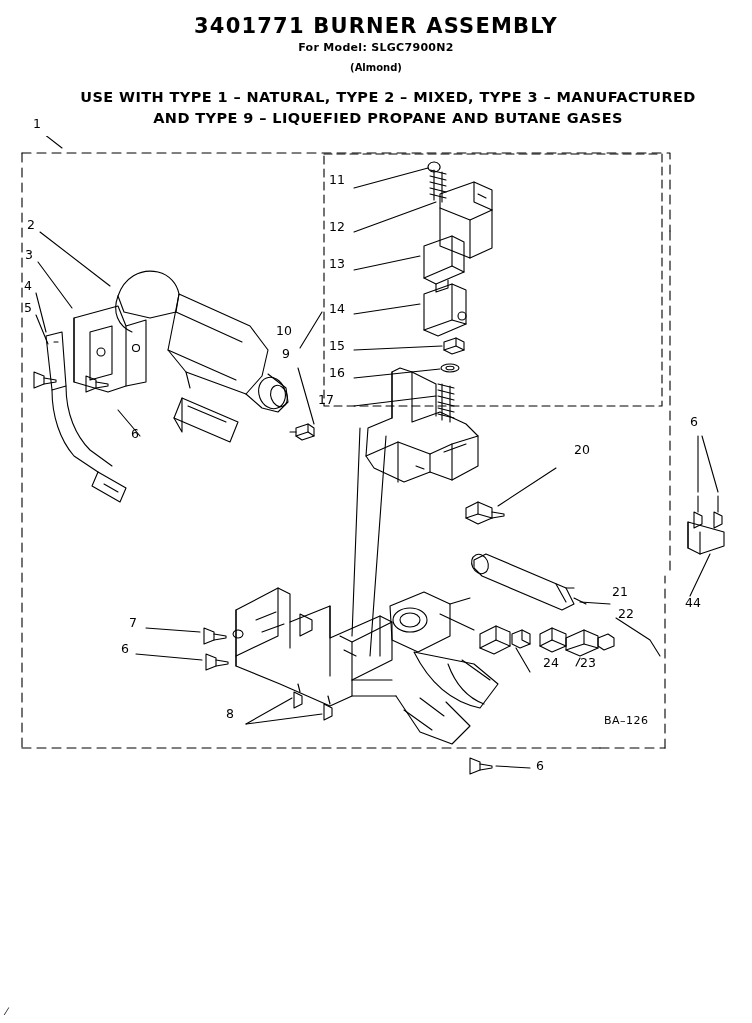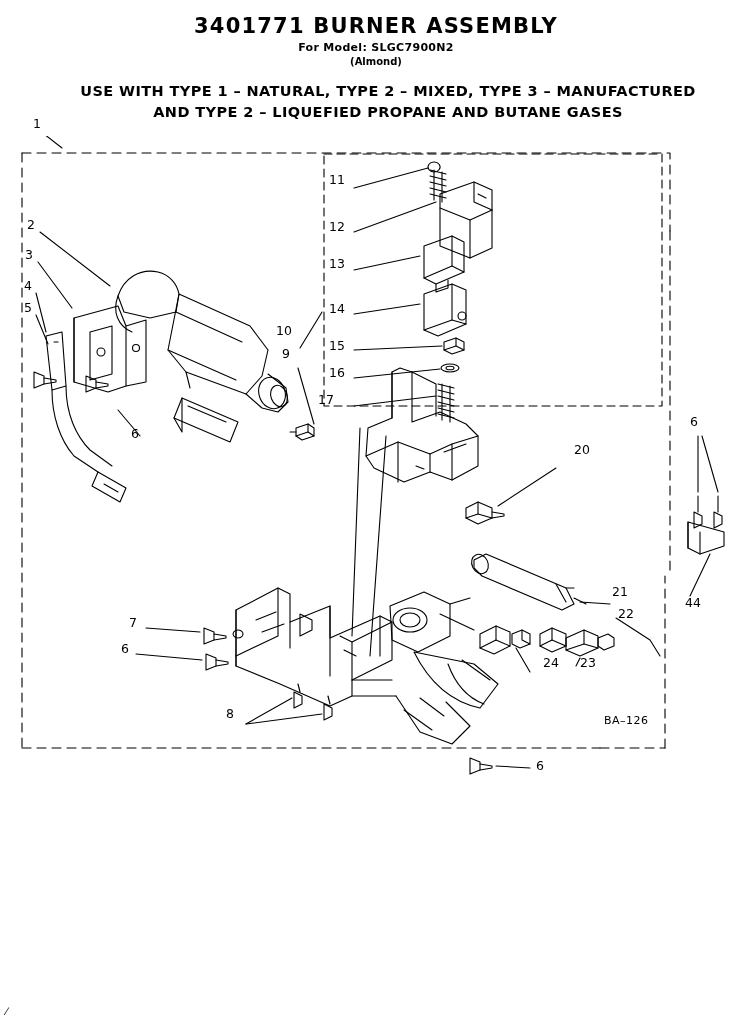--- a/index.html
+++ b/index.html
@@ -39,21 +39,21 @@
   .model-line {
     font-size: 11px;
     font-weight: bold;
     margin-top: 3px;
     letter-spacing: 0.3px;
     font-family: "DejaVu Sans", sans-serif;
   }
   .color-line {
     font-size: 10px;
     font-weight: bold;
-    margin-top: 2px;
+    margin-top: 8px;
     font-family: "DejaVu Sans", sans-serif;
   }
   .usage {
     font-size: 14.5px;
     font-weight: bold;
     letter-spacing: 0.4px;
     margin-top: 14px;
     line-height: 1.45;
     font-family: "DejaVu Sans", sans-serif;
     margin-left: 24px;
@@ -100,21 +100,21 @@
 <body>
 
 <div class="page">
 
   <div class="header">
     <div class="title">3401771 BURNER ASSEMBLY</div>
     <div class="model-line">For Model: SLGC7900N2</div>
     <div class="color-line">(Almond)</div>
     <div class="usage">
       <div>USE WITH TYPE 1 – NATURAL, TYPE 2 – MIXED, TYPE 3 – MANUFACTURED</div>
-      <div>AND TYPE 2 – LIQUEFIED PROPANE AND BUTANE GASES</div>
+      <div>AND TYPE 9 – LIQUEFIED PROPANE AND BUTANE GASES</div>
     </div>
   </div>
 
   <div class="diagram">
 
     <svg class="art" width="752" height="640" viewBox="0 0 752 640">
       <g fill="none" stroke="#000" stroke-width="1.1" stroke-linecap="round" stroke-linejoin="round">
 
         <path d="M22,17 L670,17 L670,95" stroke-dasharray="9,6"></path>
         <path d="M670,95 L670,440" stroke-dasharray="9,6"></path>

